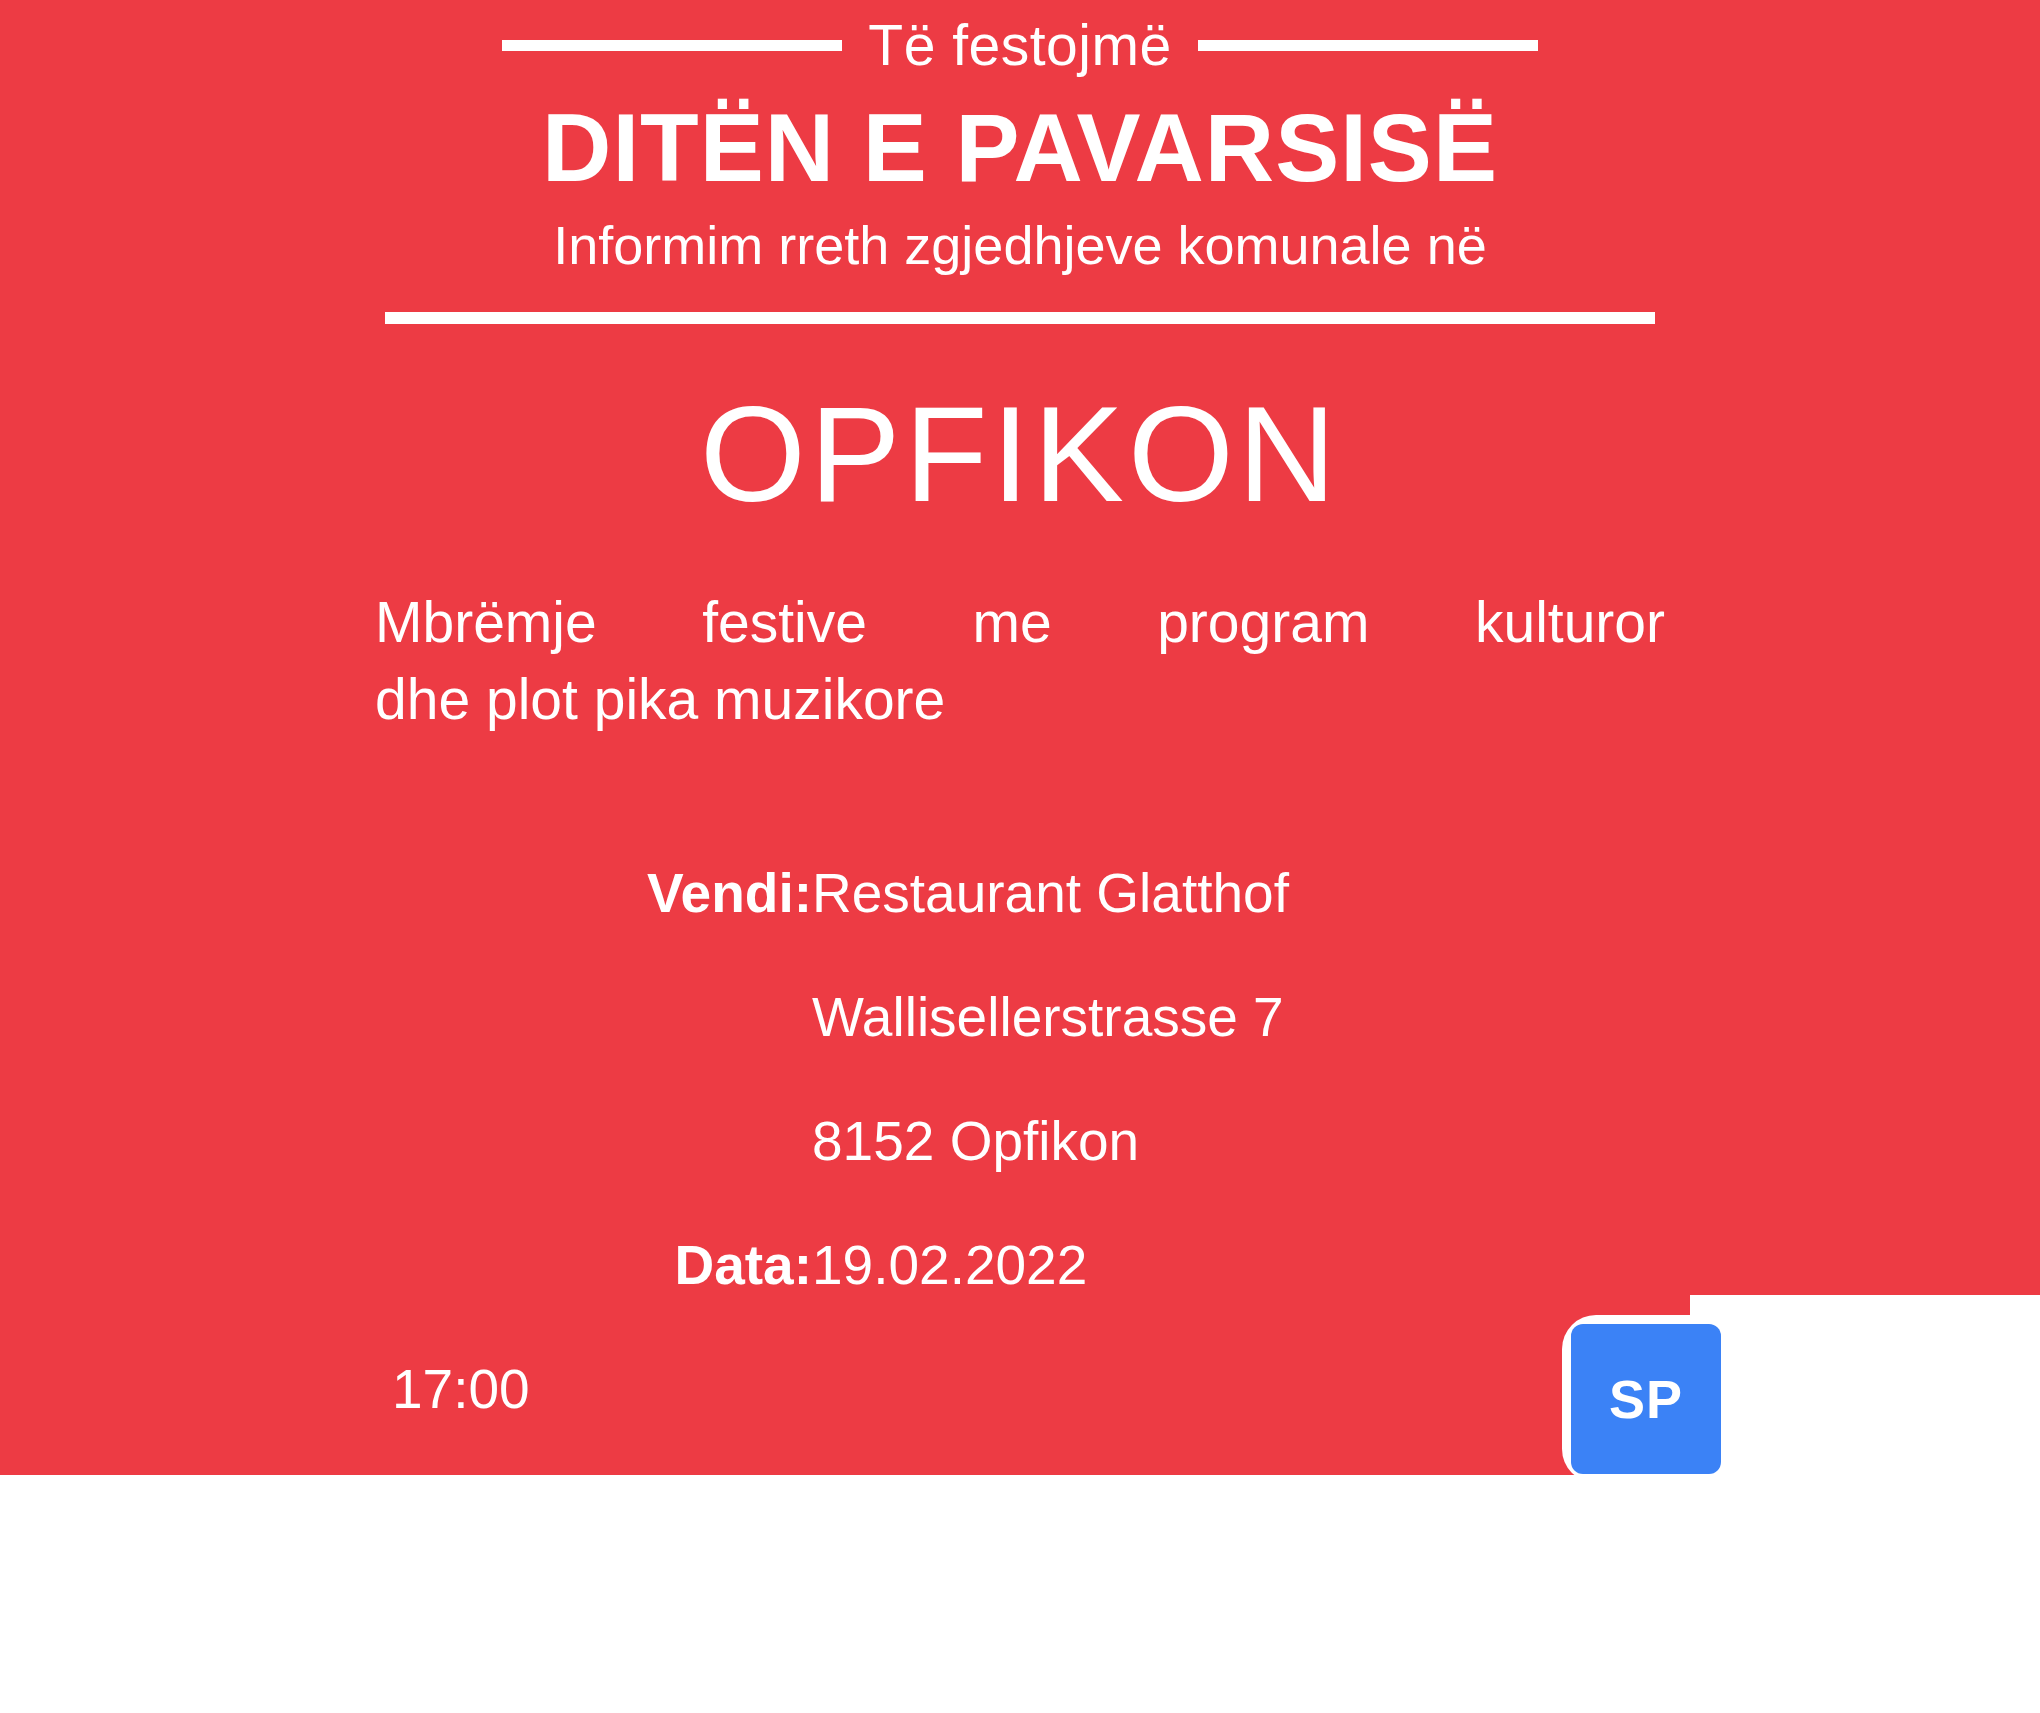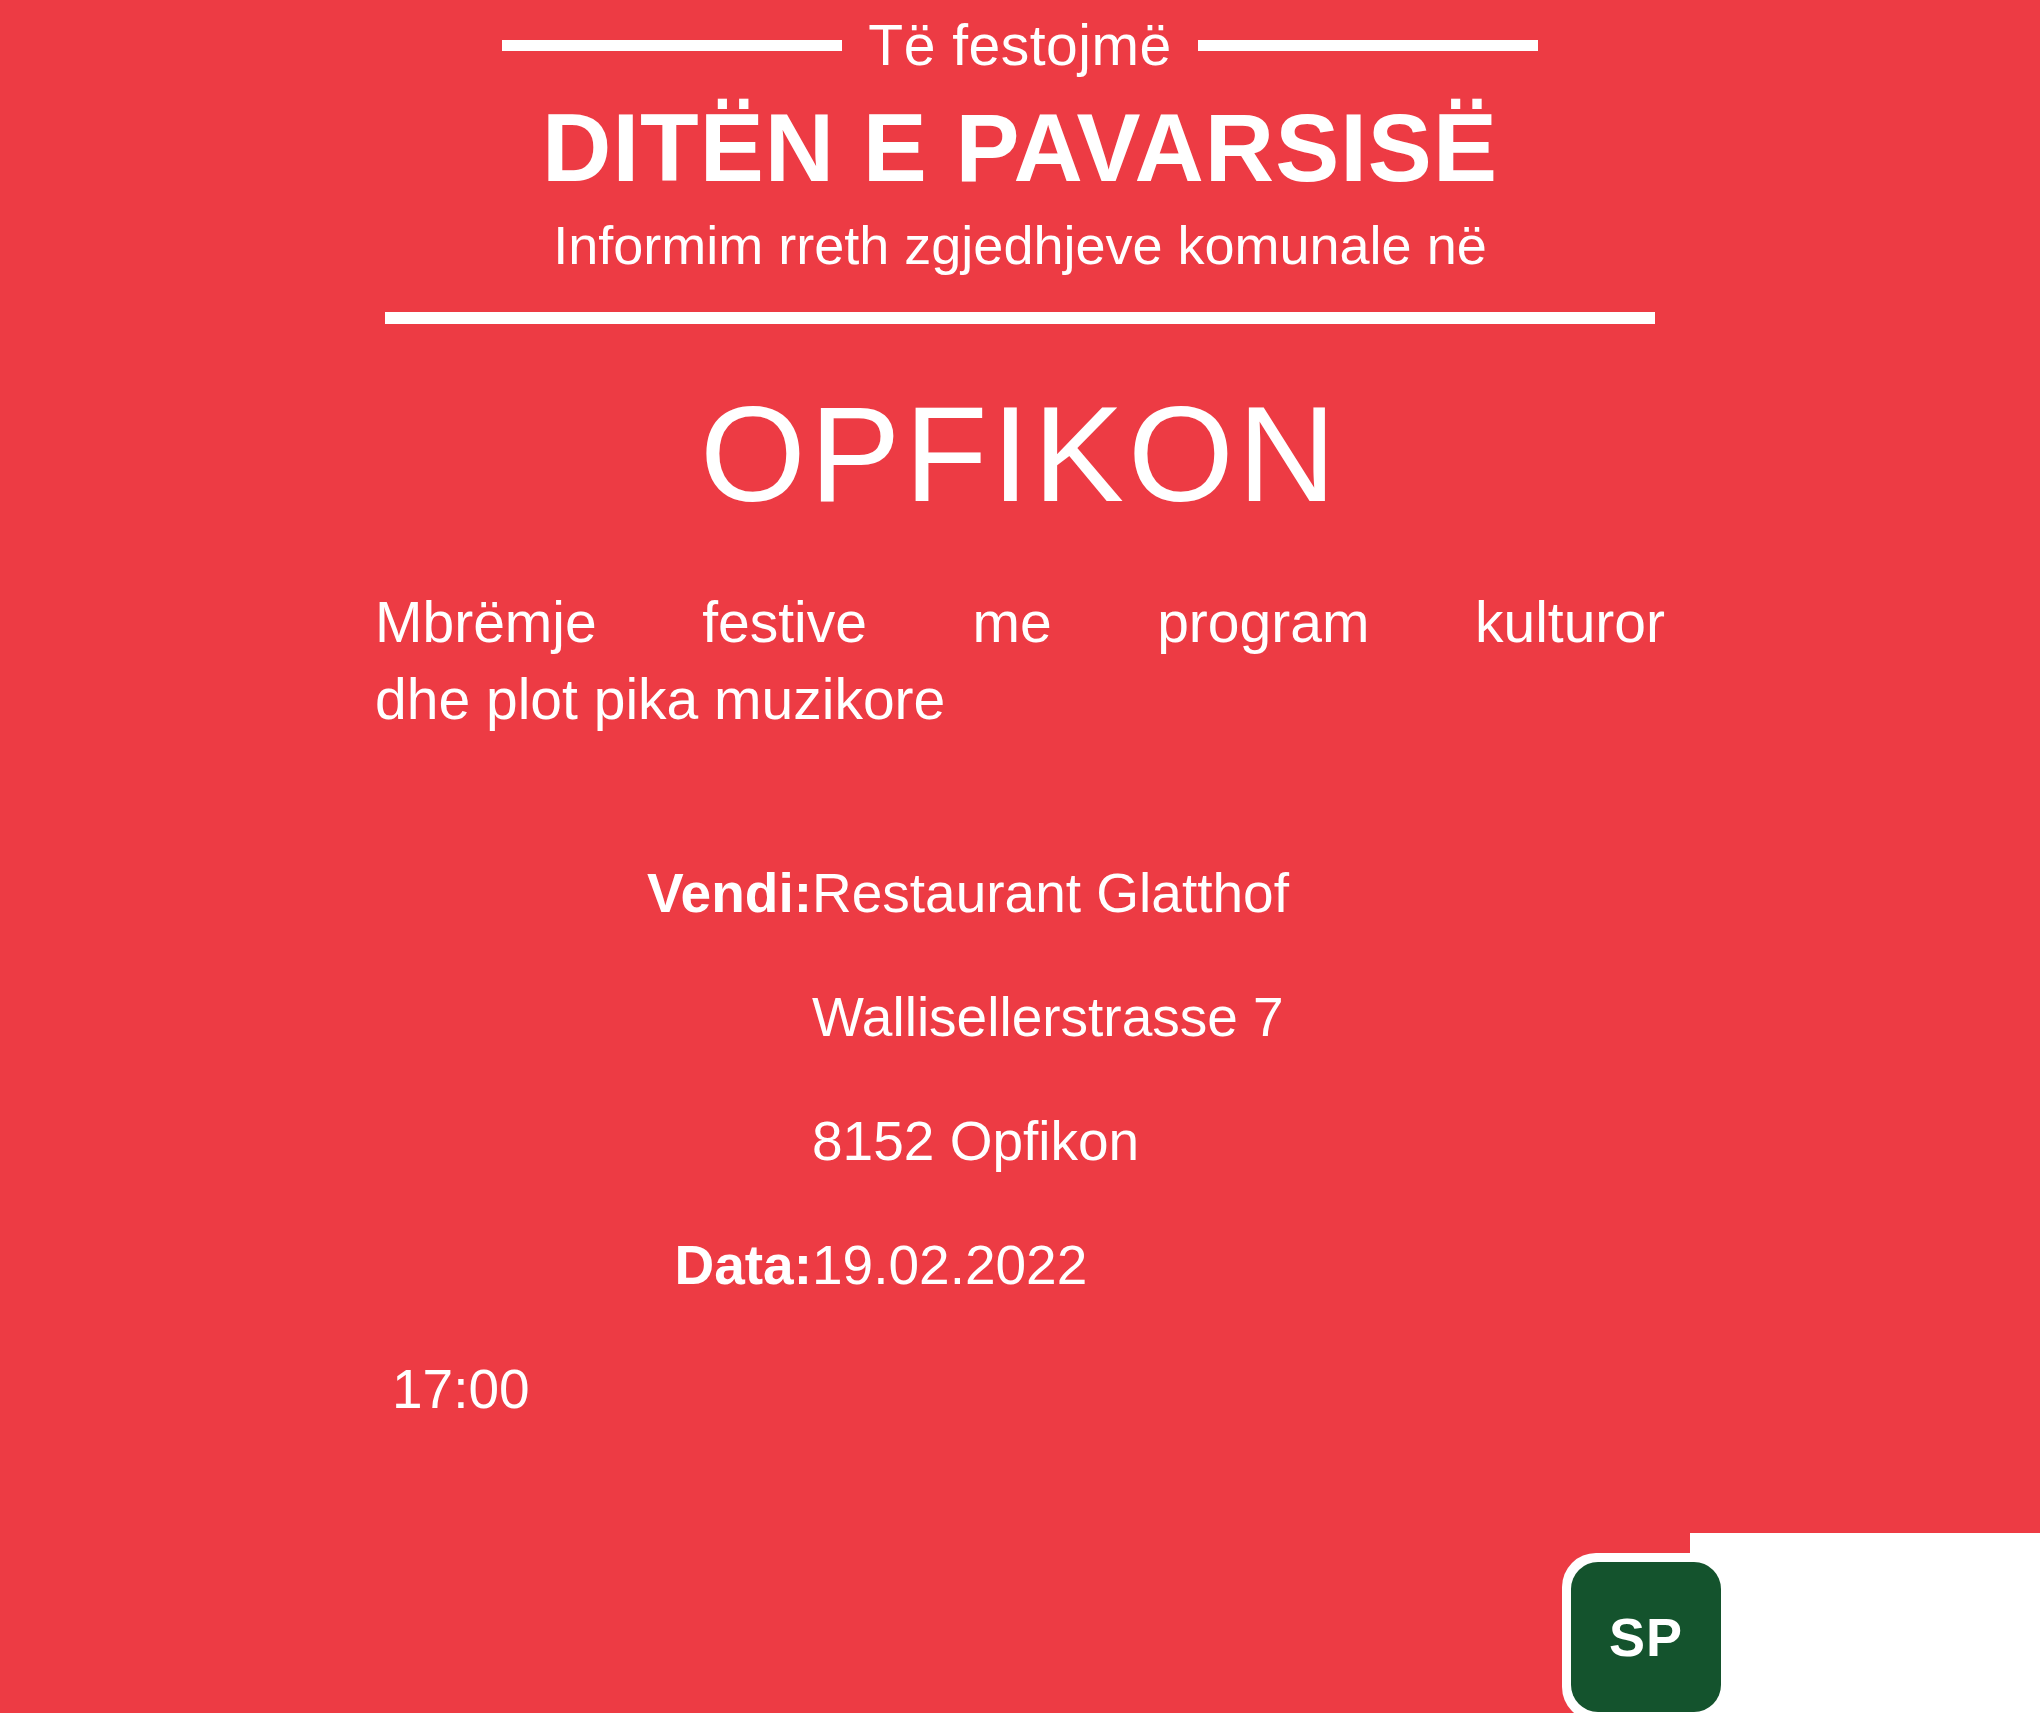--- a/index.html
+++ b/index.html
@@ -9,21 +9,21 @@
   body {
     width: 2040px;
     height: 1713px;
     background: #ffffff;
     font-family: "Liberation Sans", sans-serif;
     overflow: hidden;
   }
   .poster {
     position: relative;
     width: 2040px;
-    height: 1713px;
+    height: 1475px;
     background: #ed3b44;
     box-sizing: border-box;
     color: #ffffff;
   }
   
   .header {
     width: 1270px;
     margin: 0 auto;
     padding-top: 6px;
     text-align: center;
@@ -143,22 +143,22 @@
     display: flex;
     align-items: center;
     justify-content: center;
   }
   .logo-badge-inner {
     position: absolute;
     left: 9px;
     top: 9px;
     right: 9px;
     bottom: 9px;
-    background: #14532d;
-    border-radius: 27px;
+    background: #3b82f6;
+    border-radius: 12px;
     display: flex;
     align-items: center;
     justify-content: center;
     text-align: right;
   }
   .logo-text {
     font-size: 54px;
     font-weight: 700;
     color: #ffffff;
     letter-spacing: 1px;

